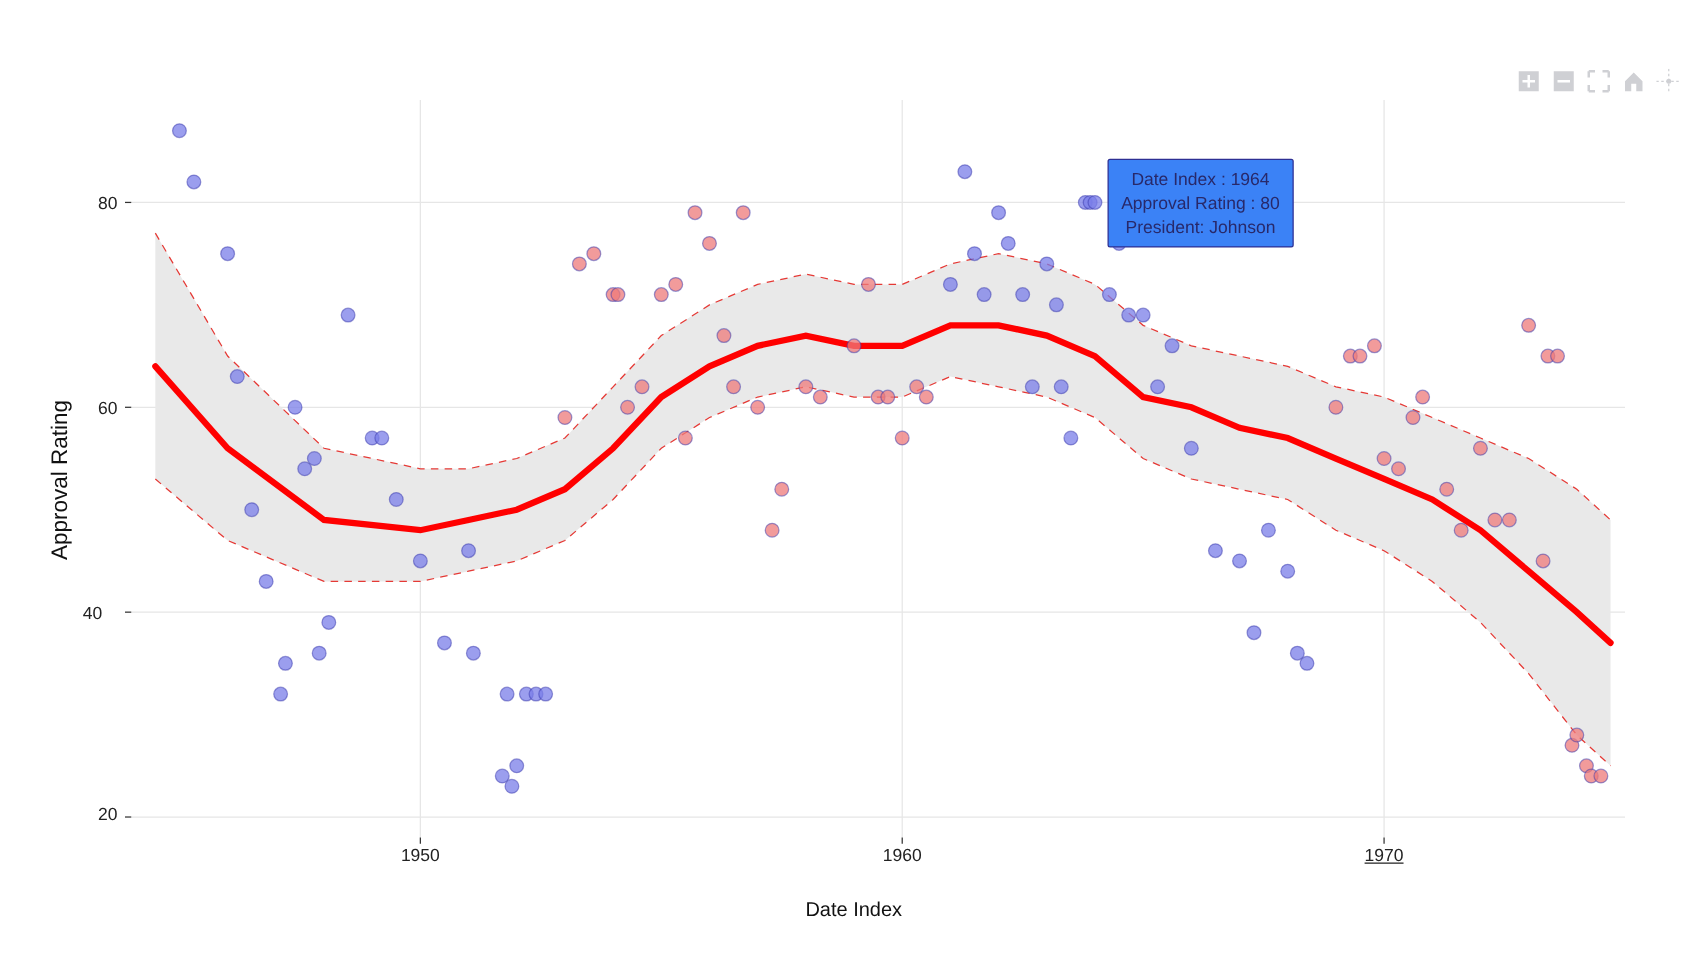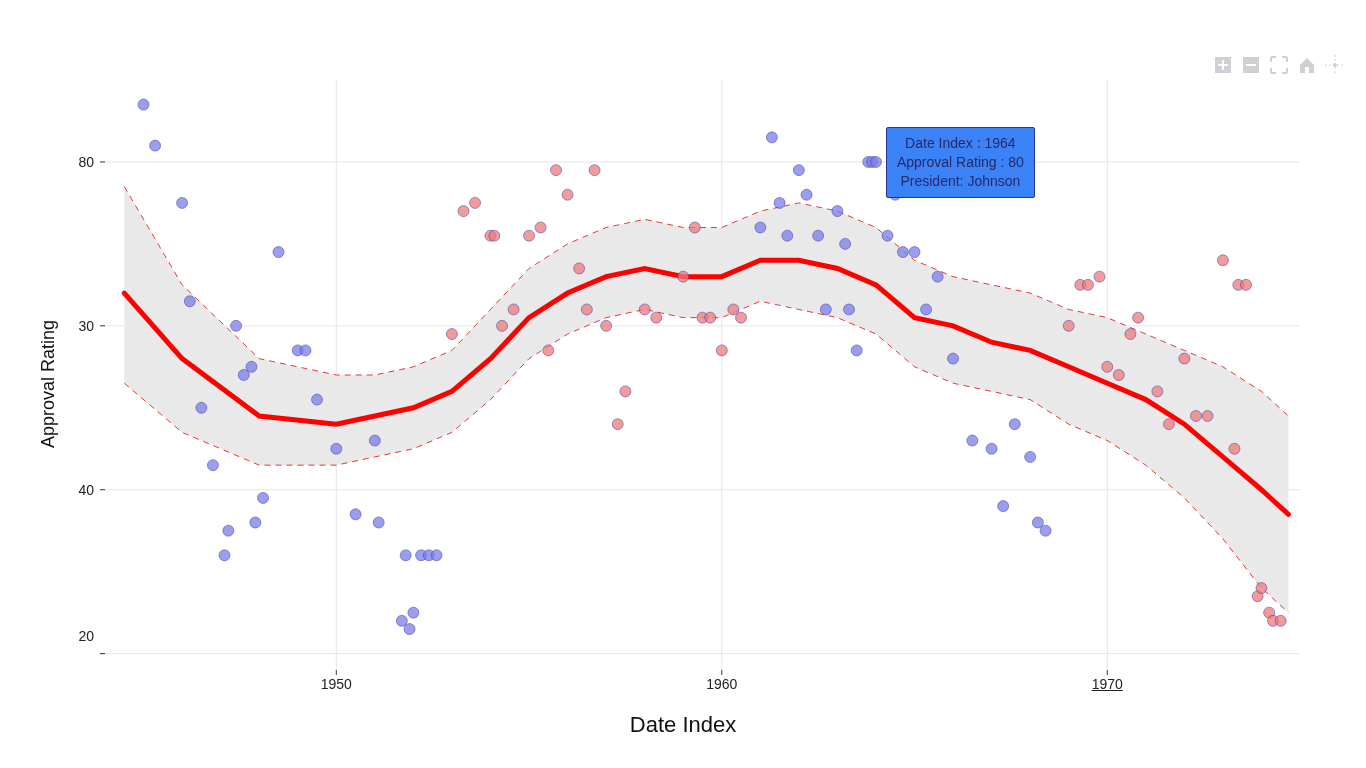--- a/index.html
+++ b/index.html
@@ -39,21 +39,21 @@
     transform: translate(-50%,-50%) rotate(-90deg);
     font-size: 18px;
     color: #111;
     white-space: nowrap;
   }
   .xaxis-title {
     position: absolute;
     left: 50%;
     bottom: 30px;
     transform: translateX(-50%);
-    font-size: 22px;
+    font-size: 16px;
     color: #111;
   }
   .tick-label {
     position: absolute;
     font-size: 14px;
     color: #222;
   }
   .tick-y { right: 1272px; transform: translateY(-50%); text-align:right; width:40px;}
   .tick-x { transform: translateX(-50%); top: 676px; }
   .tooltip-box {
@@ -236,23 +236,23 @@
       <circle cx="1238.3225806451649" cy="284.8611111111111" r="5.5" fill="#ee7a7a" fill-opacity="0.75" stroke="#3a3aad" stroke-opacity="0.5" stroke-width="1"></circle>
       <circle cx="1246.0322580645127" cy="284.8611111111111" r="5.5" fill="#ee7a7a" fill-opacity="0.75" stroke="#3a3aad" stroke-opacity="0.5" stroke-width="1"></circle>
       <circle cx="1257.596774193552" cy="596.25" r="5.5" fill="#ee7a7a" fill-opacity="0.75" stroke="#3a3aad" stroke-opacity="0.5" stroke-width="1"></circle>
       <circle cx="1261.4516129032259" cy="588.0555555555555" r="5.5" fill="#ee7a7a" fill-opacity="0.75" stroke="#3a3aad" stroke-opacity="0.5" stroke-width="1"></circle>
       <circle cx="1269.1612903225823" cy="612.6388888888889" r="5.5" fill="#ee7a7a" fill-opacity="0.75" stroke="#3a3aad" stroke-opacity="0.5" stroke-width="1"></circle>
       <circle cx="1273.0161290322562" cy="620.8333333333334" r="5.5" fill="#ee7a7a" fill-opacity="0.75" stroke="#3a3aad" stroke-opacity="0.5" stroke-width="1"></circle>
       <circle cx="1280.725806451613" cy="620.8333333333334" r="5.5" fill="#ee7a7a" fill-opacity="0.75" stroke="#3a3aad" stroke-opacity="0.5" stroke-width="1"></circle>
     </svg>
 
   <div id="ticks-container">
-      <div class="tick-label tick-y" style="top: 636px;">20</div>
-      <div class="tick-label tick-y" style="top: 489.722px;">40</div>
-      <div class="tick-label tick-y" style="top: 325.833px;">30</div>
+      <div class="tick-label tick-y" style="top: 651px;">20</div>
+      <div class="tick-label tick-y" style="top: 489.722px; text-align: center;">40</div>
+      <div class="tick-label tick-y" style="top: 325.833px;">60</div>
       <div class="tick-label tick-y" style="top: 161.944px;">80</div>
       <div class="tick-label tick-x" style="left: 336.29px;">1950</div>
       <div class="tick-label tick-x" style="left: 721.774px;">1960</div>
       <div class="tick-label tick-x" style="left: 1107.26px; text-decoration: underline;">1970</div>
     </div>
 
   <div class="tooltip-box" id="tooltip" style="left: 885.968px; top: 126.944px;">
     <div style="text-align:center;">
       <span>Date Index : </span><span>1964</span>
     </div>

